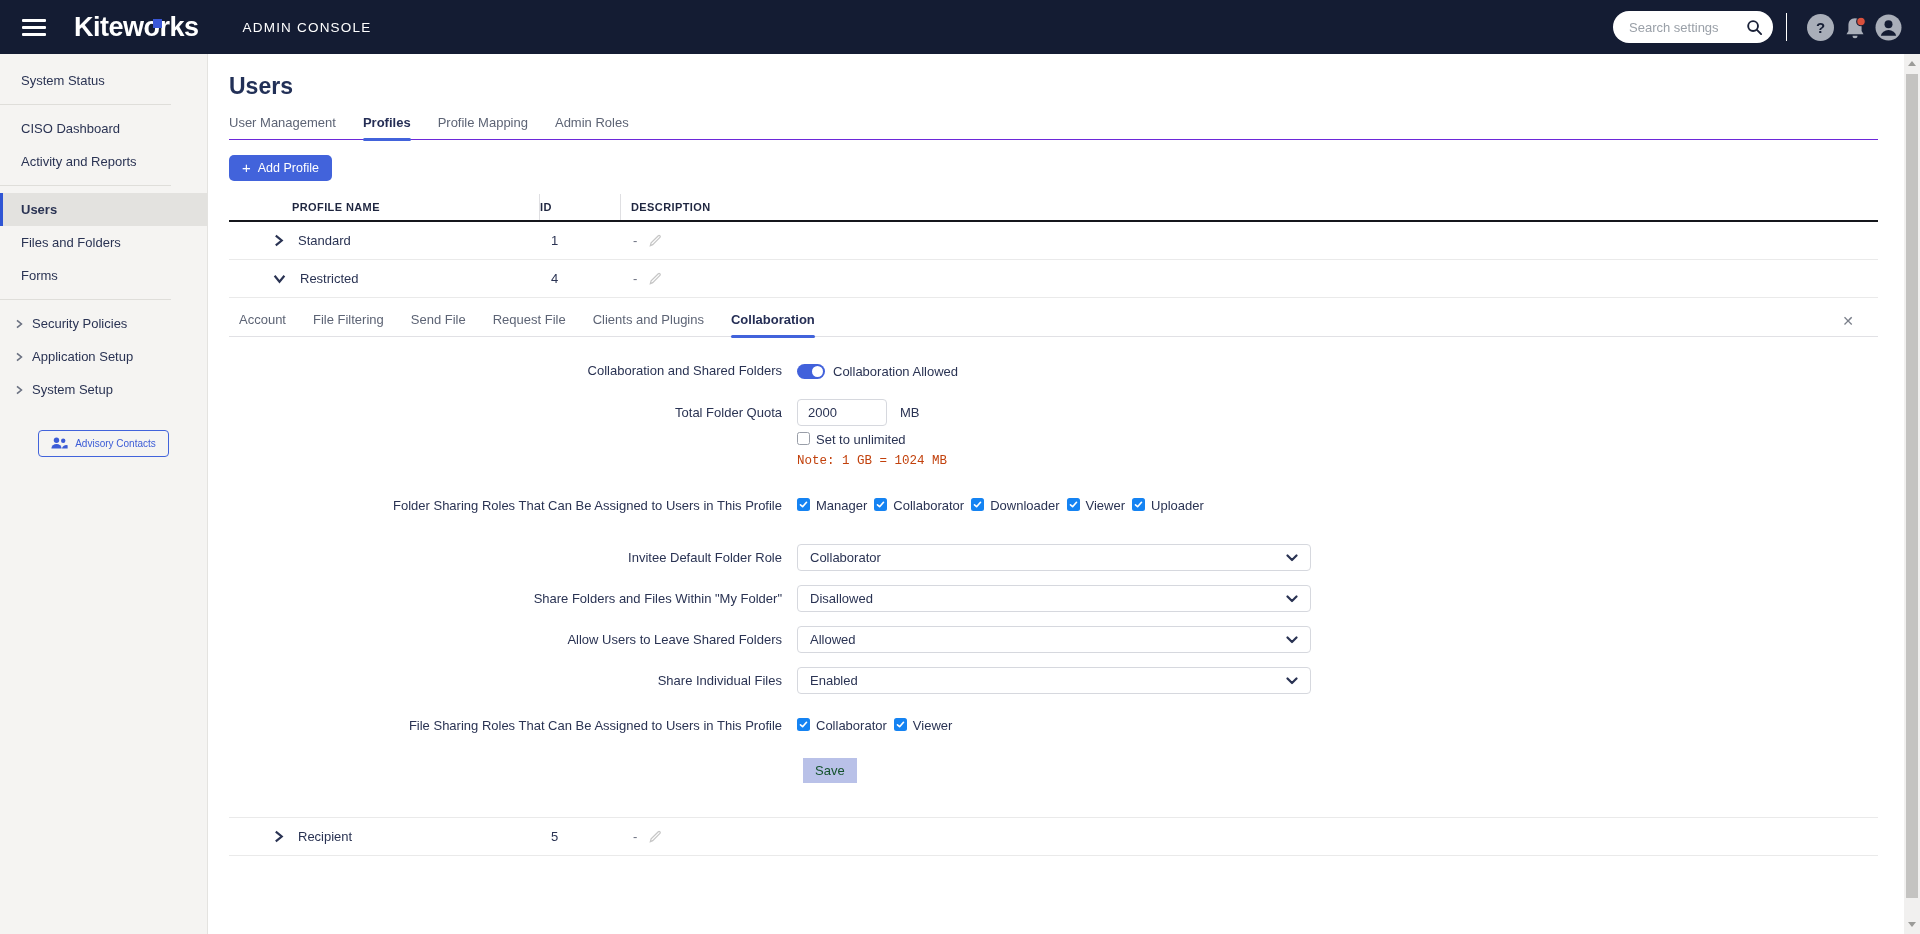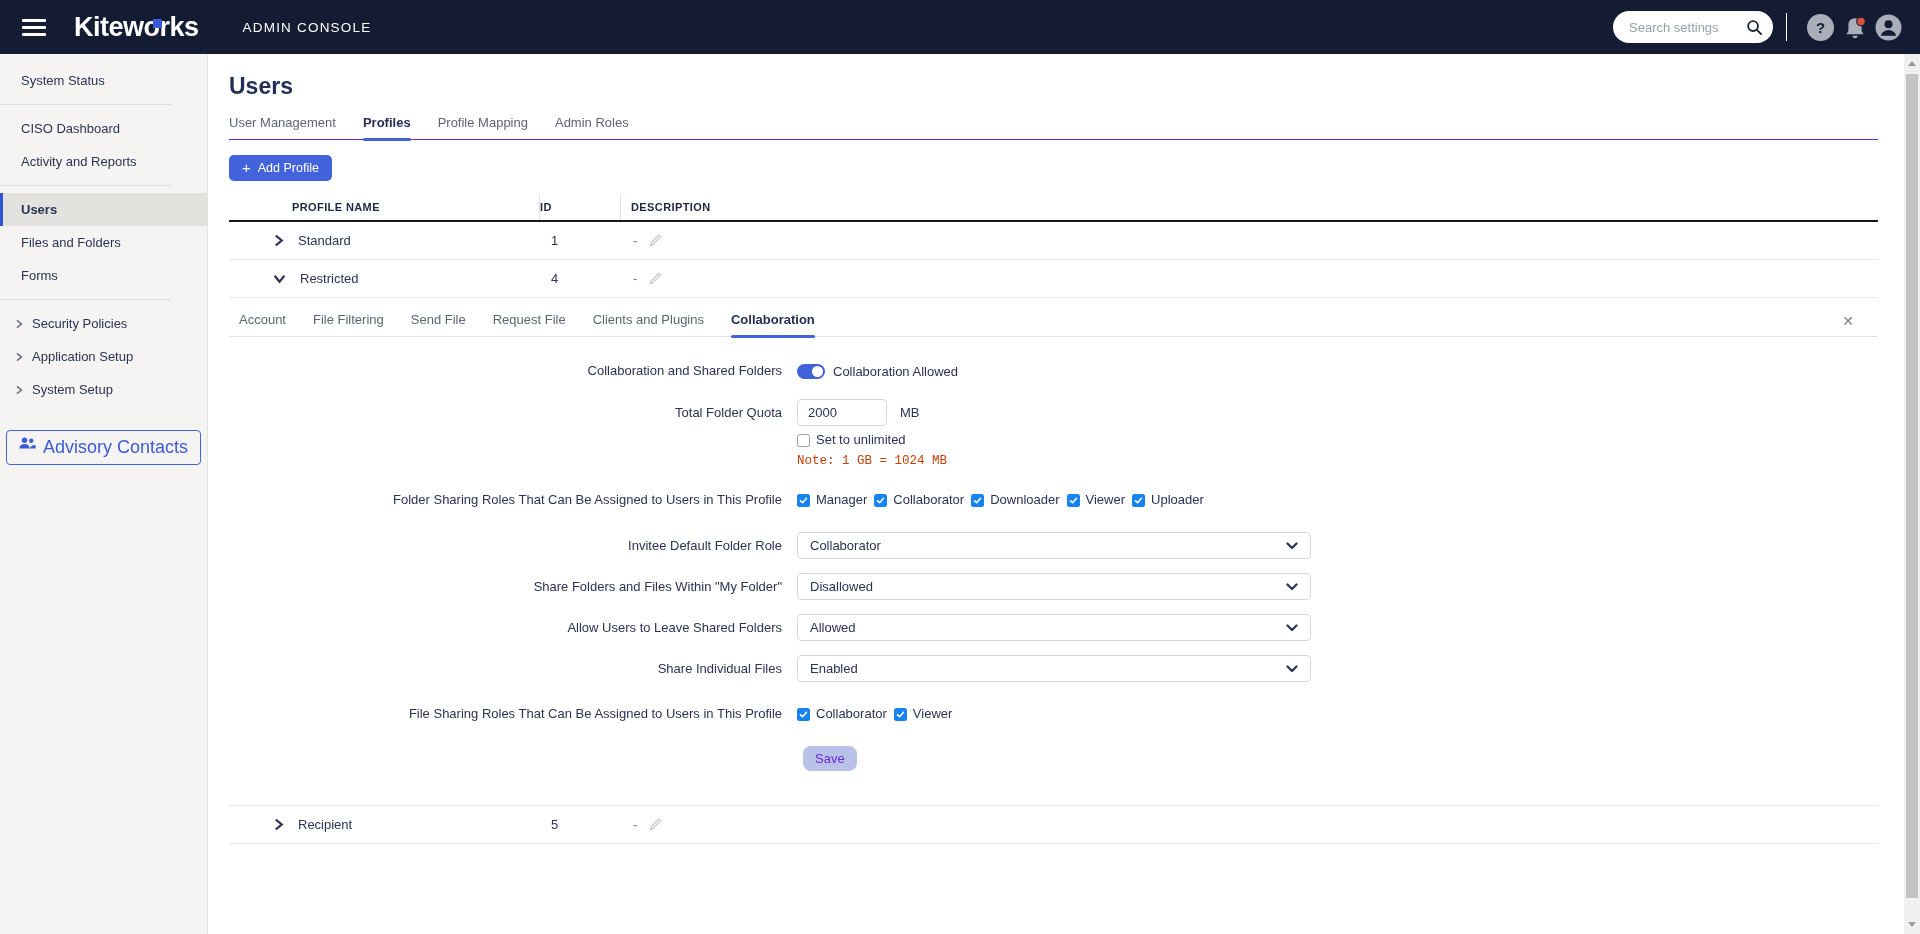--- a/index.html
+++ b/index.html
@@ -27,21 +27,21 @@
   
   .body-row{display:flex;height:880px;}
 
   
   .sidebar{width:208px;background:#F5F4F2;border-right:1px solid #E4E3E0;padding-top:10px;flex-shrink:0;}
   .side-item{height:33px;display:flex;align-items:center;padding-left:21px;font-size:13px;color:#2A3353;cursor:pointer;}
   .side-item.selected{background:#E3E2DF;border-left:3px solid #2F55D4;padding-left:18px;font-weight:bold;}
   .side-item.expandable{padding-left:15px;gap:9px;}
   .side-div{border-top:1px solid #DFDEDA;margin:7px 36px 7px 0;}
   .chev{flex-shrink:0;display:inline-flex;}
-  .advisory-btn{display:flex;gap:7px;margin:24px auto 0;width:fit-content;padding:6px 12px;border:1px solid #4263DB;border-radius:4px;color:#3B5BD6;font-size:18px;background:transparent;cursor:pointer;font-family:inherit;}
+  .advisory-btn{display:flex;align-items:center;gap:7px;margin:24px auto 0;width:fit-content;padding:6px 12px;border:1px solid #4263DB;border-radius:4px;color:#3B5BD6;font-size:10px;background:transparent;cursor:pointer;font-family:inherit;}
 
   
   .main{flex:1;padding:18px 42px 0 21px;overflow:hidden;position:relative;}
   .page-title{font-size:23px;color:#223057;font-weight:600;line-height:28px;}
   .main-tabs{display:flex;gap:27px;margin-top:15px;border-bottom:1px solid #6d28d9;}
   .tab{font-size:13px;color:#5D6475;padding-bottom:9px;position:relative;cursor:pointer;white-space:nowrap;}
   .tab.active{color:#252E55;font-weight:bold;}
   .tab.active::after{content:"";position:absolute;left:0;right:0;bottom:-2px;height:3px;background:#4263DB;border-radius:2px;}
   .add-profile{margin-top:15px;display:inline-flex;align-items:center;gap:7px;background:#4263DB;color:#fff;font-size:12.5px;padding:6px 13px;border-radius:5px;border:none;cursor:pointer;font-family:inherit;}
   .add-profile .plus{font-size:15px;line-height:12px;font-weight:400;}
@@ -66,29 +66,29 @@
   .frow{display:flex;align-items:center;}
   .frow.top{align-items:flex-start;}
   .flabel{width:553px;text-align:right;flex-shrink:0;line-height:16px;}
   .fctrl{margin-left:15px;display:flex;align-items:center;}
   .indent{margin-left:568px;}
   .toggle{width:28px;height:15px;border-radius:8px;background:#4161DB;position:relative;cursor:pointer;flex-shrink:0;}
   .toggle::after{content:"";position:absolute;top:2px;right:2px;width:11px;height:11px;border-radius:50%;background:#fff;}
   .toggle-text{margin-left:8px;}
   .quota-input{width:90px;height:27px;border:1px solid #D6D8DE;border-radius:4px;padding:0 10px;font-size:13px;color:#2A3353;outline:none;font-family:inherit;}
   .unit{margin-left:13px;}
-  .checkrow{display:flex;align-items:flex-end;gap:6px;cursor:pointer;}
+  .checkrow{display:flex;align-items:flex-start;gap:6px;cursor:pointer;}
   .cbox{width:13px;height:13px;border-radius:2.5px;flex-shrink:0;display:flex;align-items:center;justify-content:center;}
   .cbox.unchecked{background:#fff;border:1px solid #999EA8;}
   .cbox.checked{background:#1583F2;}
   .note{color:#c2410c;font-size:12.5px;margin-top:7px;font-family:Liberation Mono, monospace;}
   .checks{display:flex;flex-direction:row;gap:7px;margin-left:15px;}
   .sel{width:514px;height:27px;border:1px solid #D6D8DE;border-radius:4px;display:flex;align-items:center;justify-content:space-between;padding:0 12px;cursor:pointer;background:#fff;}
-  .save-btn{margin-left:574px;margin-top:24px;background:#B9C1E8;color:#6d28d9;border:none;border-radius:8px;font-size:13px;padding:5px 12px;font-family:inherit;cursor:default;}
-  .mt20{margin-top:20px;} .mt6{margin-top:6px;} .mt18{margin-top:24px;} .mt14{margin-top:14px;} .mt24{margin-top:24px;}
+  .save-btn{margin-left:574px;margin-top:24px;background:#B9C1E8;color:#14532d;border:none;border-radius:0;font-size:13px;padding:5px 12px;font-family:inherit;cursor:default;}
+  .mt20{margin-top:20px;} .mt6{margin-top:6px;} .mt18{margin-top:30px;} .mt14{margin-top:14px;} .mt24{margin-top:24px;}
 
   
   .scrollbar{position:absolute;right:0;top:54px;width:16px;height:880px;background:#F1F0EF;}
   .sb-arrow{position:absolute;left:4px;width:0;height:0;border-left:4px solid transparent;border-right:4px solid transparent;}
   .sb-up{top:7px;border-bottom:5px solid #9B9B98;}
   .sb-down{bottom:7px;border-top:5px solid #9B9B98;}
   .sb-thumb{position:absolute;top:20px;left:2px;width:12px;height:824px;background:#C4C3C1;cursor:pointer;}
 </style>
 </head>
 <body>

